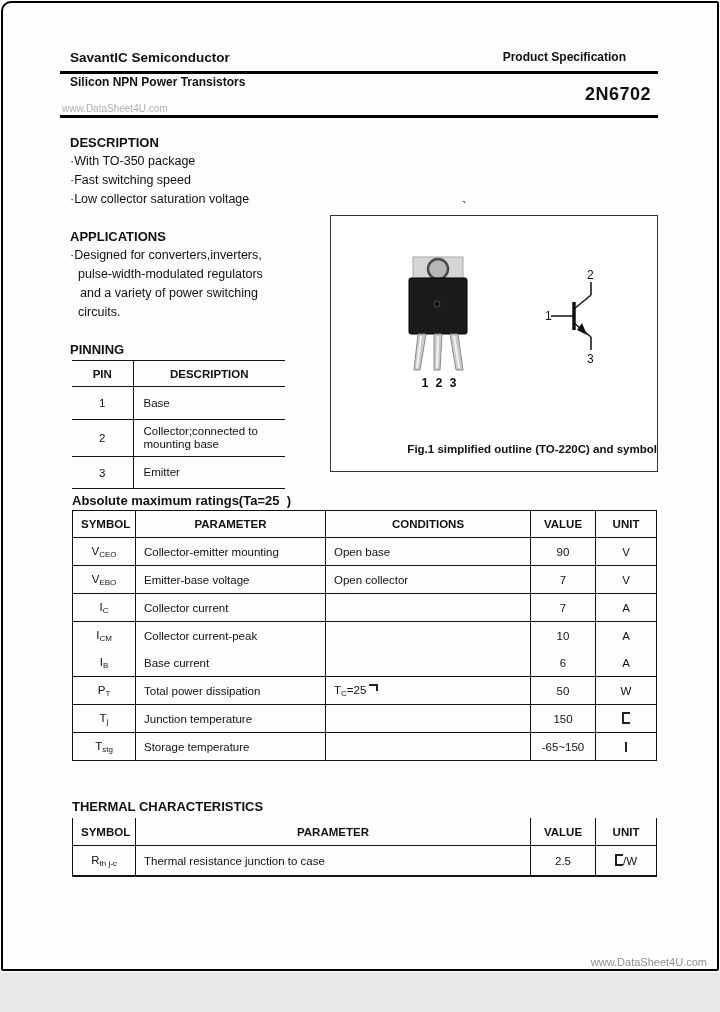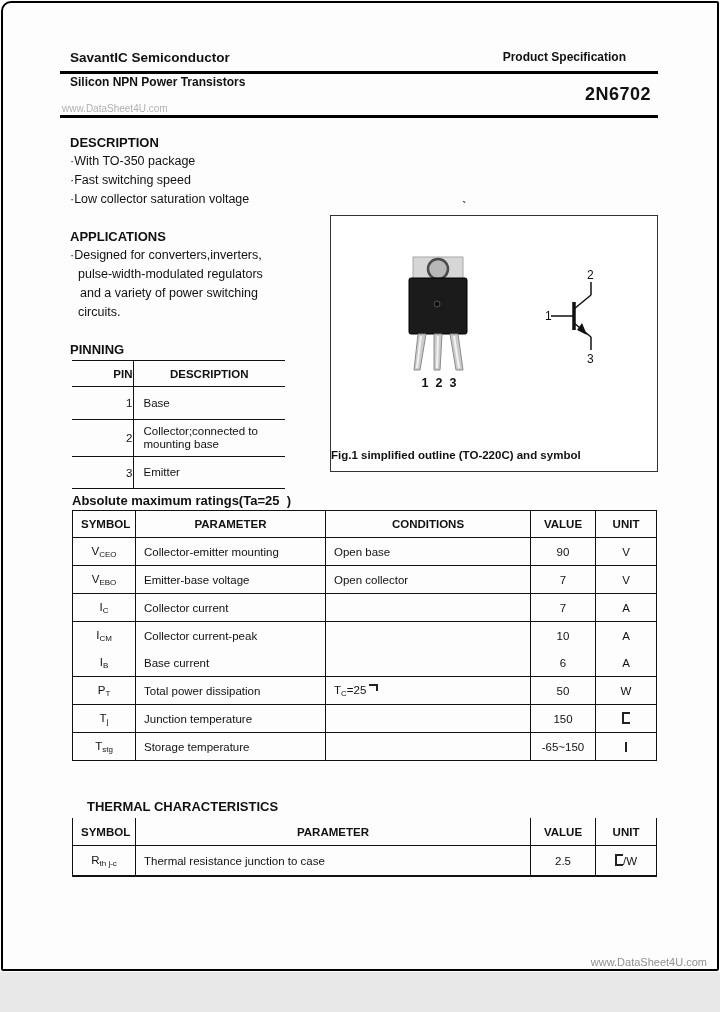--- a/index.html
+++ b/index.html
@@ -16,28 +16,28 @@
   .wm{color:#b0b0b0;font-size:10px;}
   .wm-top{left:62px;top:103px;}
   .wm-bottom{right:13px;top:956px;font-size:11px;color:#8f8f8f;}
   .h1{font-size:13px;font-weight:bold;}
   .txt{font-size:12.5px;}
   
   table{border-collapse:collapse;table-layout:fixed;}
   .pin-table{left:72px;top:360px;width:213px;font-size:11.5px;}
   .pin-table th,.pin-table td{border-bottom:1px solid #111;padding:0;}
   .pin-table thead th{border-top:1px solid #111;height:25px;text-align:center;font-size:11.5px;}
-  .pin-table td.c1,.pin-table th.c1{border-right:1px solid #111;text-align:right;}
+  .pin-table td.c1,.pin-table th.c1{border-right:1px solid #111;text-align:center;}
   .pin-table td.c2{padding:2px 6px 2px 10px;line-height:13px;}
   .pin-table tr.r1 td{height:28px;}
   .pin-table tr.r2 td{height:32px;}
   .pin-table tr.r3 td{height:27px;}
   
   .figbox{left:330px;top:215px;width:326px;height:255px;border:1px solid #333;background:#fff;}
-  .figcap{position:absolute;left:0;right:0;bottom:10px;text-align:left;font-size:11.5px;font-weight:bold;}
+  .figcap{position:absolute;left:0;right:0;bottom:16px;text-align:right;font-size:11.5px;font-weight:bold;}
   .tick{left:462px;top:199px;font-size:14px;}
   .photo{position:absolute;left:64px;top:38px;}
   .photo-pins{position:absolute;left:64px;top:160px;width:88px;display:flex;justify-content:center;gap:7px;
               font-size:12.5px;font-weight:bold;}
   .sym-svg{position:absolute;left:208px;top:52px;}
   
   .data-table{left:72px;top:510px;width:584px;font-size:11.5px;}
   .data-table th,.data-table td{border-left:1px solid #111;border-right:1px solid #111;padding:0 8px;overflow:hidden;}
   .data-table thead th{border-top:1px solid #111;border-bottom:1px solid #111;height:26px;text-align:center;font-size:11.5px;}
   .data-table tbody td{height:27px;}
@@ -214,21 +214,21 @@
       <tr class="bend">
         <td class="ctr"><span>T</span><sub class="s">stg</sub></td>
         <td>Storage temperature</td>
         <td></td>
         <td class="ctr">-65~150</td>
         <td class="ctr"><span class="g-bar"></span></td>
       </tr>
     </tbody>
   </table>
 
-  <div class="abs h1" style="left:87px;top:799px">THERMAL CHARACTERISTICS</div>
+  <div class="abs h1" style="left:72px;top:799px">THERMAL CHARACTERISTICS</div>
   <table class="abs th-table">
     <colgroup>
         <col style="width:63px">
         <col style="width:395px">
         <col style="width:65px">
         <col style="width:61px">
       </colgroup>
     <thead>
       <tr>
         <th>SYMBOL</th>

